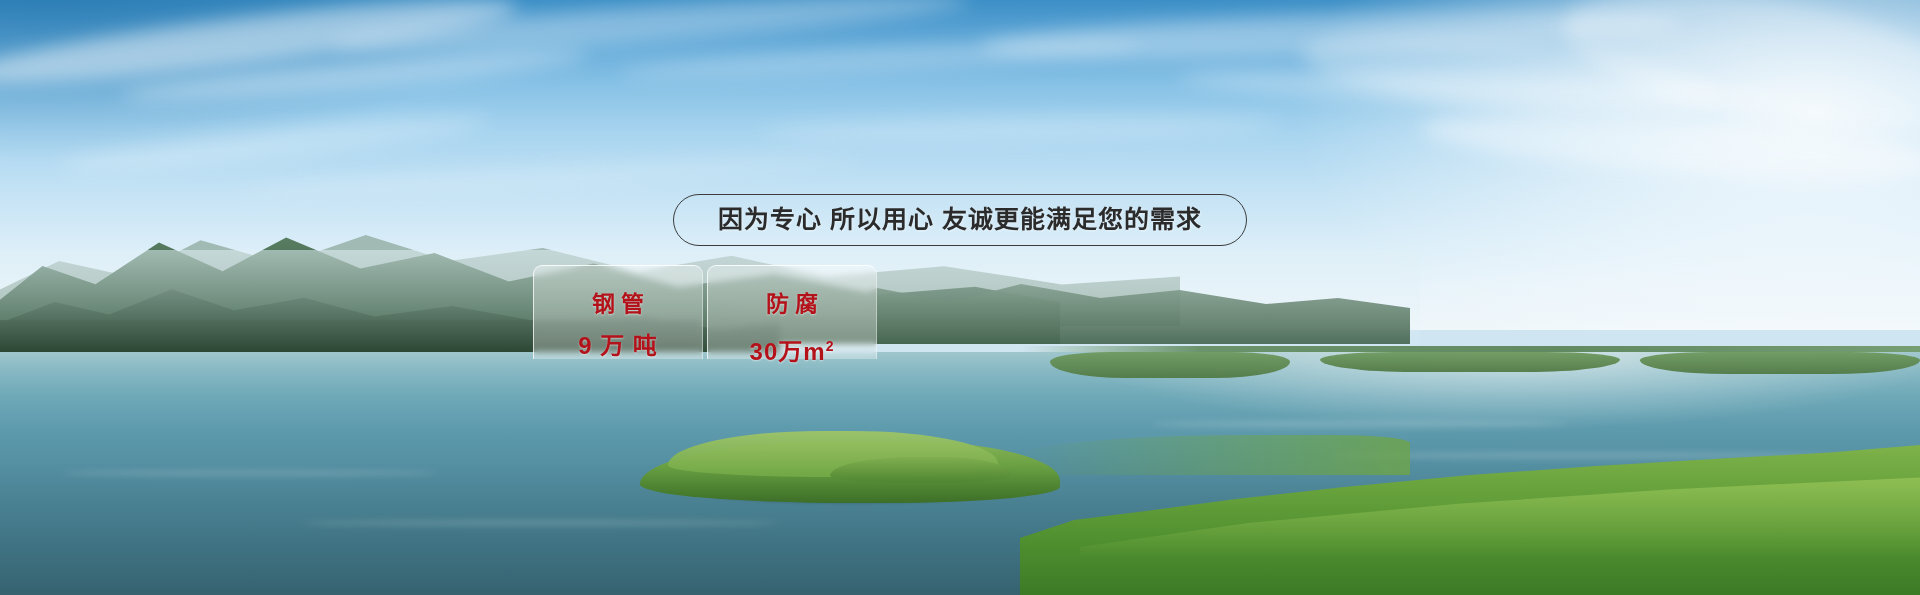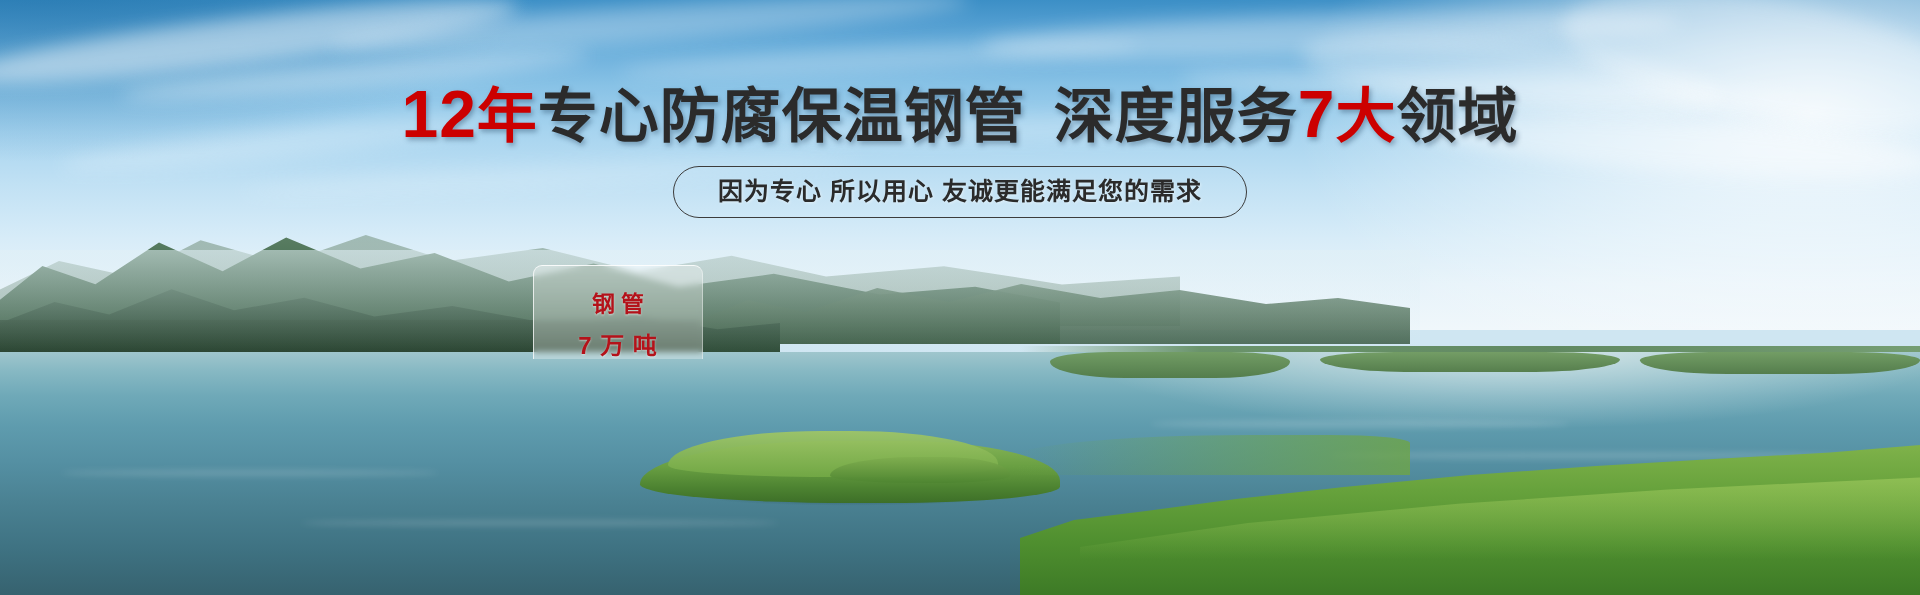--- a/index.html
+++ b/index.html
@@ -192,20 +192,21 @@
   .subtitle{
     display:inline-block;
     padding:9px 44px 11px;
     border:1.6px solid #3c3c3c;
     border-radius:30px;
     color:#2b2b2b;
     font-size:25px;line-height:30px;font-weight:bold;
     letter-spacing:1px;
     white-space:nowrap;
     text-shadow:1px 1px 3px rgba(255,255,255,.45);
+    margin-top:28px;
   }
 
   
   .cards{
     position:absolute;left:533px;top:265px;
     display:flex;align-items:flex-start;gap:4px;
   }
   .card{
     width:170px;height:94px;
     background:rgba(255,255,255,.30);
@@ -278,34 +279,37 @@
     <div class="island-shadow"></div>
     <div class="island-body"></div>
     <div class="island-top"></div>
   </div>
   <div class="island-small"></div>
 
   <div class="grass-edge"></div>
   <div class="grass"></div>
   <div class="grass-hi"></div>
 
-  <div class="headline">
-    <span class="hl-red hl-num">12</span><span class="hl-red">年</span><span class="hl-dark">专心防腐保温钢管</span><span class="hl-gap"></span><span class="hl-dark">深度服务</span><span class="hl-red hl-num">7</span><span class="hl-red">大</span><span class="hl-dark">领域</span>
-  </div>
 
   <div class="subwrap">
     <span class="subtitle">因为专心 所以用心  友诚更能满足您的需求</span>
   </div>
 
   <div class="cards">
 
     <div class="card">
       <div class="card-title">钢管</div>
       <div class="card-value">
-        <span>7 万 吨</span>
+        <span>9 万 吨</span>
       </div>
     </div>
 
+    <div class="card">
+      <div class="card-title">防腐</div>
+      <div class="card-value">
+        <span>30万m</span><sup>2</sup>
+      </div>
+    </div>
 
 
   </div>
 
 </div>
 
 </body></html>

